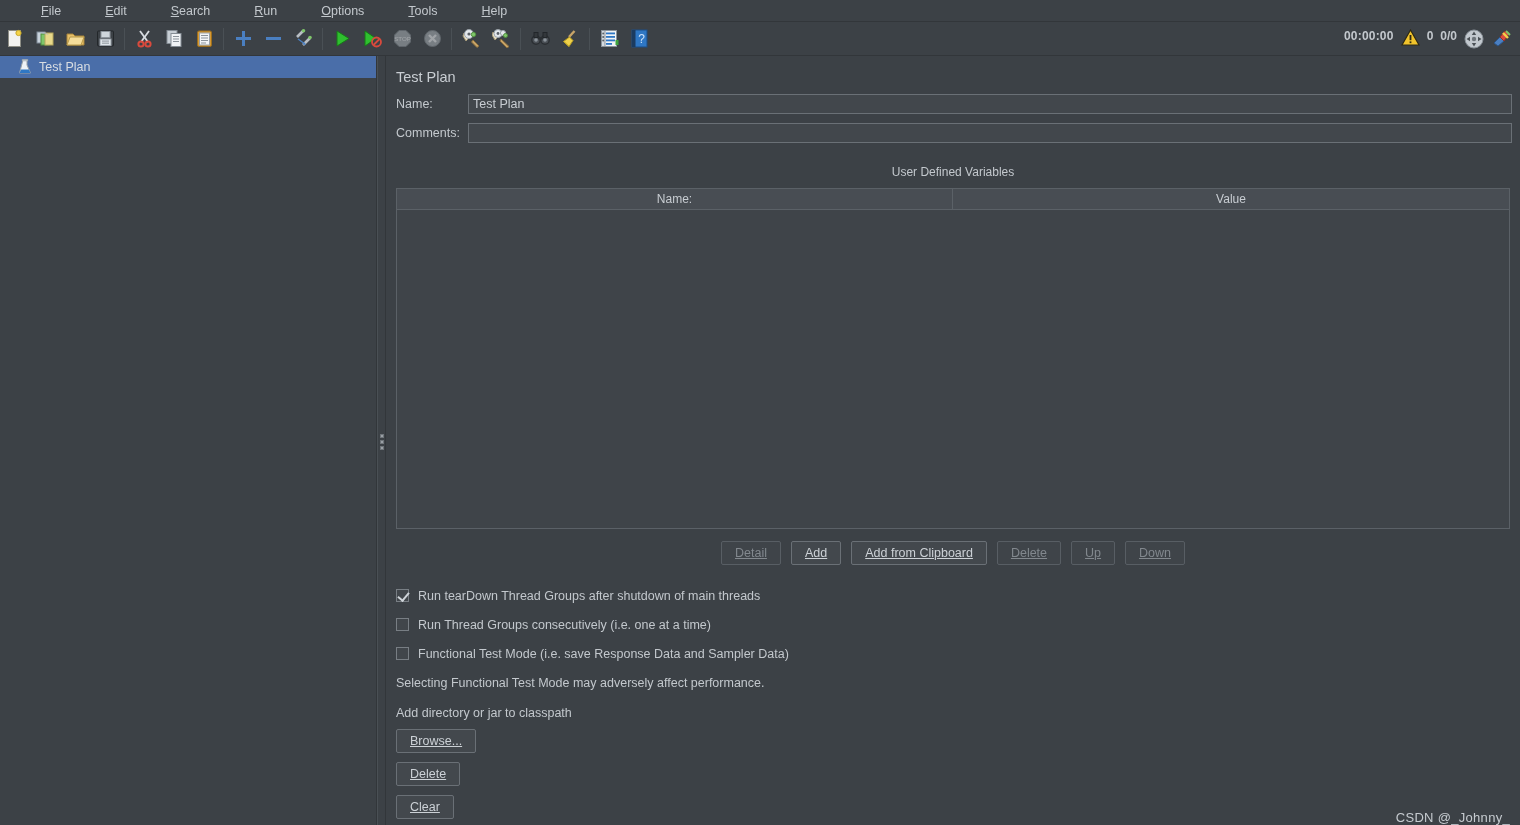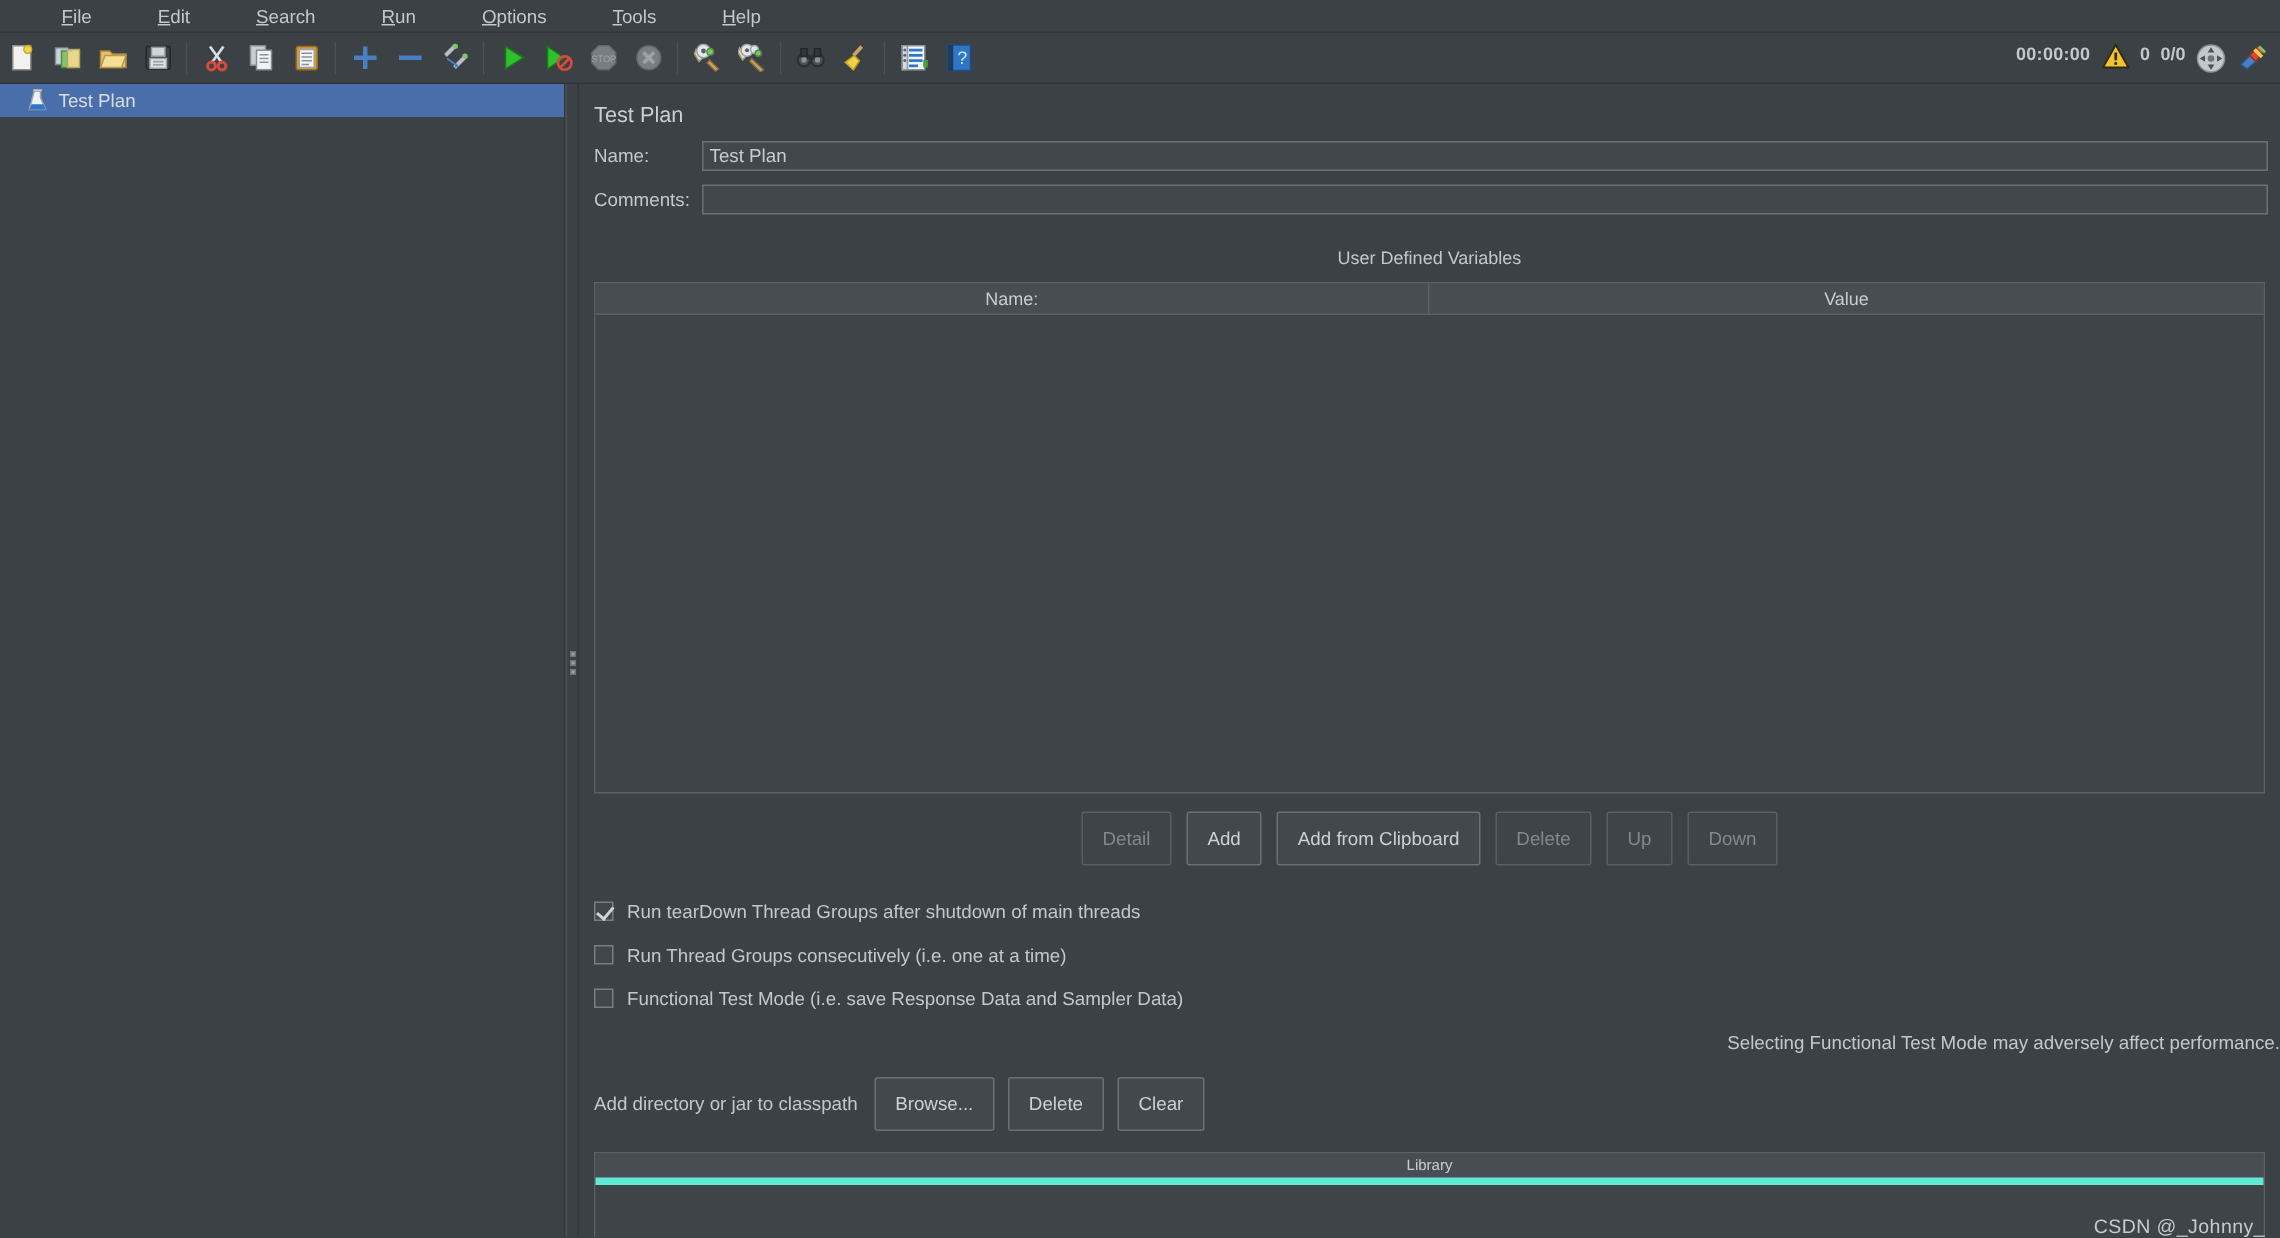--- a/index.html
+++ b/index.html
@@ -189,23 +189,24 @@
     gap: 10px;
     margin-top: 12px;
   }
   .btn {
     background: #43484d;
     border: 1px solid #6a7076;
     border-radius: 2px;
     color: #ccd1d6;
     font-size: 12.5px;
     font-family: "Liberation Sans", sans-serif;
-    height: 36px;
+    height: 24px;
     padding: 0 13px;
     cursor: default;
+    text-decoration: underline;
   }
   .btn.disabled {
     color: #82888e;
     border-color: #585e64;
     background: #3f4449;
   }
 
   
   .check-row {
     display: flex; align-items: center;
@@ -229,26 +230,26 @@
     border-right: 2px solid #cfd4d9;
     border-bottom: 2px solid #cfd4d9;
     transform: rotate(40deg);
   }
   .check-label { font-size: 12.5px; color: #c3c8cd; }
 
   .note-text {
     font-size: 12.5px;
     color: #c3c8cd;
     margin: 8px 0 0 10px;
-    text-align: right;
   }
   .classpath-row {
-    display: flex; align-items: center;
+    display: flex; align-items: flex-start;
     margin: 16px 0 0 10px;
     gap: 9px;
+    flex-direction: column;
   }
   .classpath-label { font-size: 12.5px; color: #c3c8cd; margin-right: 2px; }
 
   .lib-wrap {
     margin: 14px 10px 0 10px;
     border: 1px solid #5b6167;
     background: #3f4449;
   }
   .lib-head {
     height: 21px;

